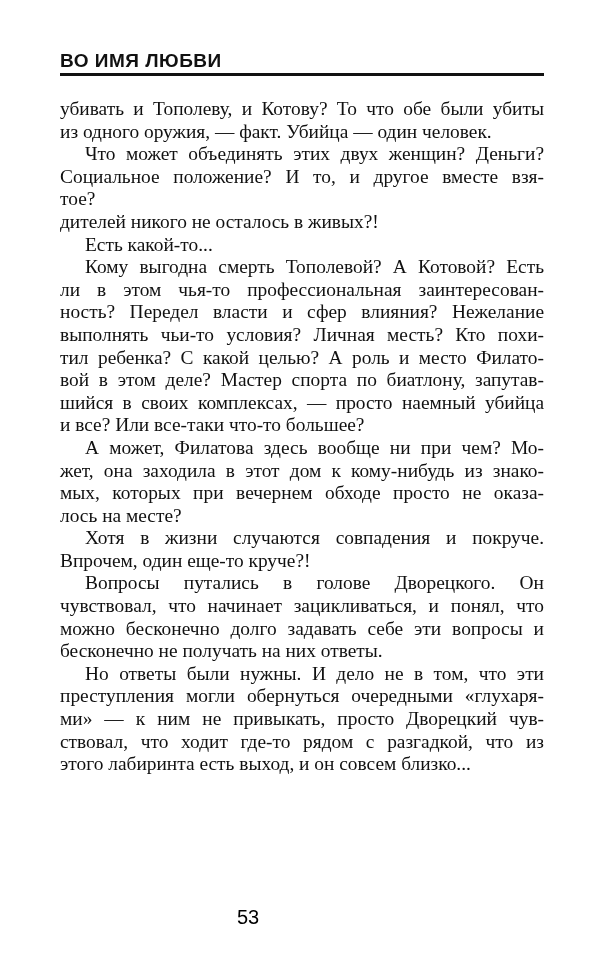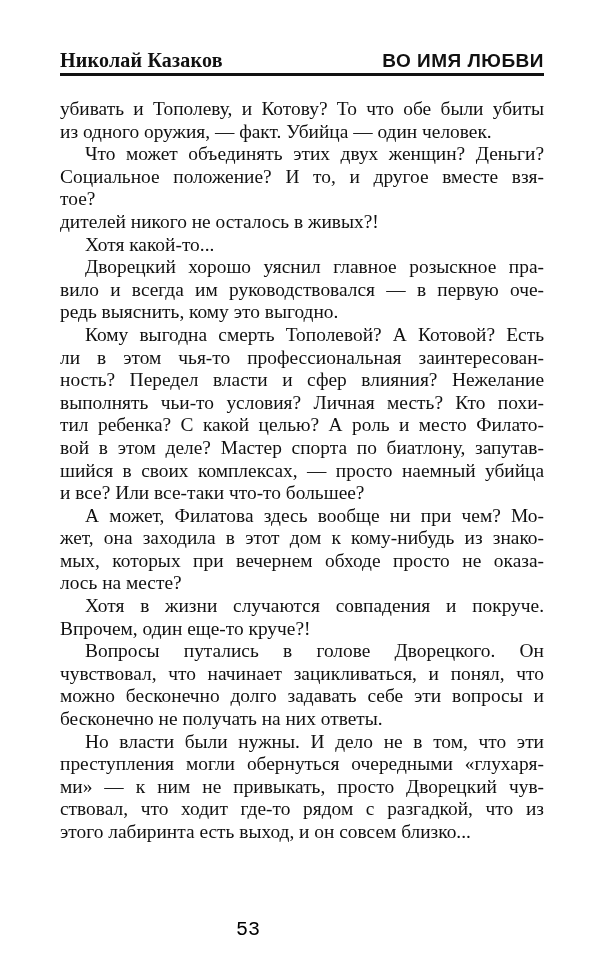--- a/index.html
+++ b/index.html
@@ -6,50 +6,44 @@
   body { width: 600px; height: 973px; position: relative; overflow: hidden; }
   .page { position: absolute; left: 60px; top: 44px; width: 484px; color: #111; }
   .running-head { display: flex; justify-content: space-between; align-items: flex-end; height: 28px; border-bottom: 3px solid #111; padding-bottom: 1px; }
   .author { font-family: "Liberation Serif", serif; font-weight: bold; font-size: 20px; letter-spacing: 0.2px; }
   .book-title { font-family: "Liberation Sans", sans-serif; font-weight: bold; font-size: 19px; letter-spacing: 0.5px; }
   .body-text { margin-top: 22px; font-family: "Liberation Serif", serif; font-size: 19.4px; line-height: 22.6px; }
   .para { margin: 0; text-align: justify; text-align-last: auto; }
   .line { display: block; text-align: justify; text-align-last: justify; white-space: nowrap; }
   .line.last { text-align-last: left; }
   .line.indent { padding-left: 25px; }
-  .folio { position: absolute; left: 0; width: 496px; top: 906px; text-align: center; font-family: Liberation Mono, monospace; font-size: 20px; margin-top: 12px; }
+  .folio { position: absolute; left: 0; width: 496px; top: 906px; text-align: center; font-family: Liberation Sans, sans-serif; font-size: 20px; }
 </style>
 </head>
 <body>
 
 <div class="page">
   <div class="running-head">
-    <span class="author">Николай Казаков</span>
     <span class="book-title">ВО ИМЯ ЛЮБВИ</span>
   </div>
   <div class="body-text" id="body-text">
       <div class="para">
         <span class="line">убивать и Тополеву, и Котову? То что обе были убиты</span>
         <span class="line last">из одного оружия, — факт. Убийца — один человек.</span>
       </div>
       <div class="para">
         <span class="line indent">Что может объединять этих двух женщин? Деньги?</span>
         <span class="line">Социальное положение? И то, и другое вместе взя-</span>
         <span class="line last">тое?</span>
       </div>
       <div class="para">
         <span class="line last">дителей никого не осталось в живых?!</span>
       </div>
       <div class="para">
-        <span class="line indent last">Хотя какой-то...</span>
-      </div>
-      <div class="para">
-        <span class="line indent">Дворецкий хорошо уяснил главное розыскное пра-</span>
-        <span class="line">вило и всегда им руководствовался — в первую оче-</span>
-        <span class="line last">редь выяснить, кому это выгодно.</span>
+        <span class="line indent last">Есть какой-то...</span>
       </div>
       <div class="para">
         <span class="line indent">Кому выгодна смерть Тополевой? А Котовой? Есть</span>
         <span class="line">ли в этом чья-то профессиональная заинтересован-</span>
         <span class="line">ность? Передел власти и сфер влияния? Нежелание</span>
         <span class="line">выполнять чьи-то условия? Личная месть? Кто похи-</span>
         <span class="line">тил ребенка? С какой целью? А роль и место Филато-</span>
         <span class="line">вой в этом деле? Мастер спорта по биатлону, запутав-</span>
         <span class="line">шийся в своих комплексах, — просто наемный убийца</span>
         <span class="line last">и все? Или все-таки что-то большее?</span>
@@ -64,21 +58,21 @@
         <span class="line indent">Хотя в жизни случаются совпадения и покруче.</span>
         <span class="line last">Впрочем, один еще-то круче?!</span>
       </div>
       <div class="para">
         <span class="line indent">Вопросы путались в голове Дворецкого. Он</span>
         <span class="line">чувствовал, что начинает зацикливаться, и понял, что</span>
         <span class="line">можно бесконечно долго задавать себе эти вопросы и</span>
         <span class="line last">бесконечно не получать на них ответы.</span>
       </div>
       <div class="para">
-        <span class="line indent">Но власти были нужны. И дело не в том, что эти</span>
+        <span class="line indent">Но ответы были нужны. И дело не в том, что эти</span>
         <span class="line">преступления могли обернуться очередными «глухаря-</span>
         <span class="line">ми» — к ним не привыкать, просто Дворецкий чув-</span>
         <span class="line">ствовал, что ходит где-то рядом с разгадкой, что из</span>
         <span class="line last">этого лабиринта есть выход, и он совсем близко...</span>
       </div>
     </div>
 </div>
 <div class="folio">53</div>
 
 </body></html>

